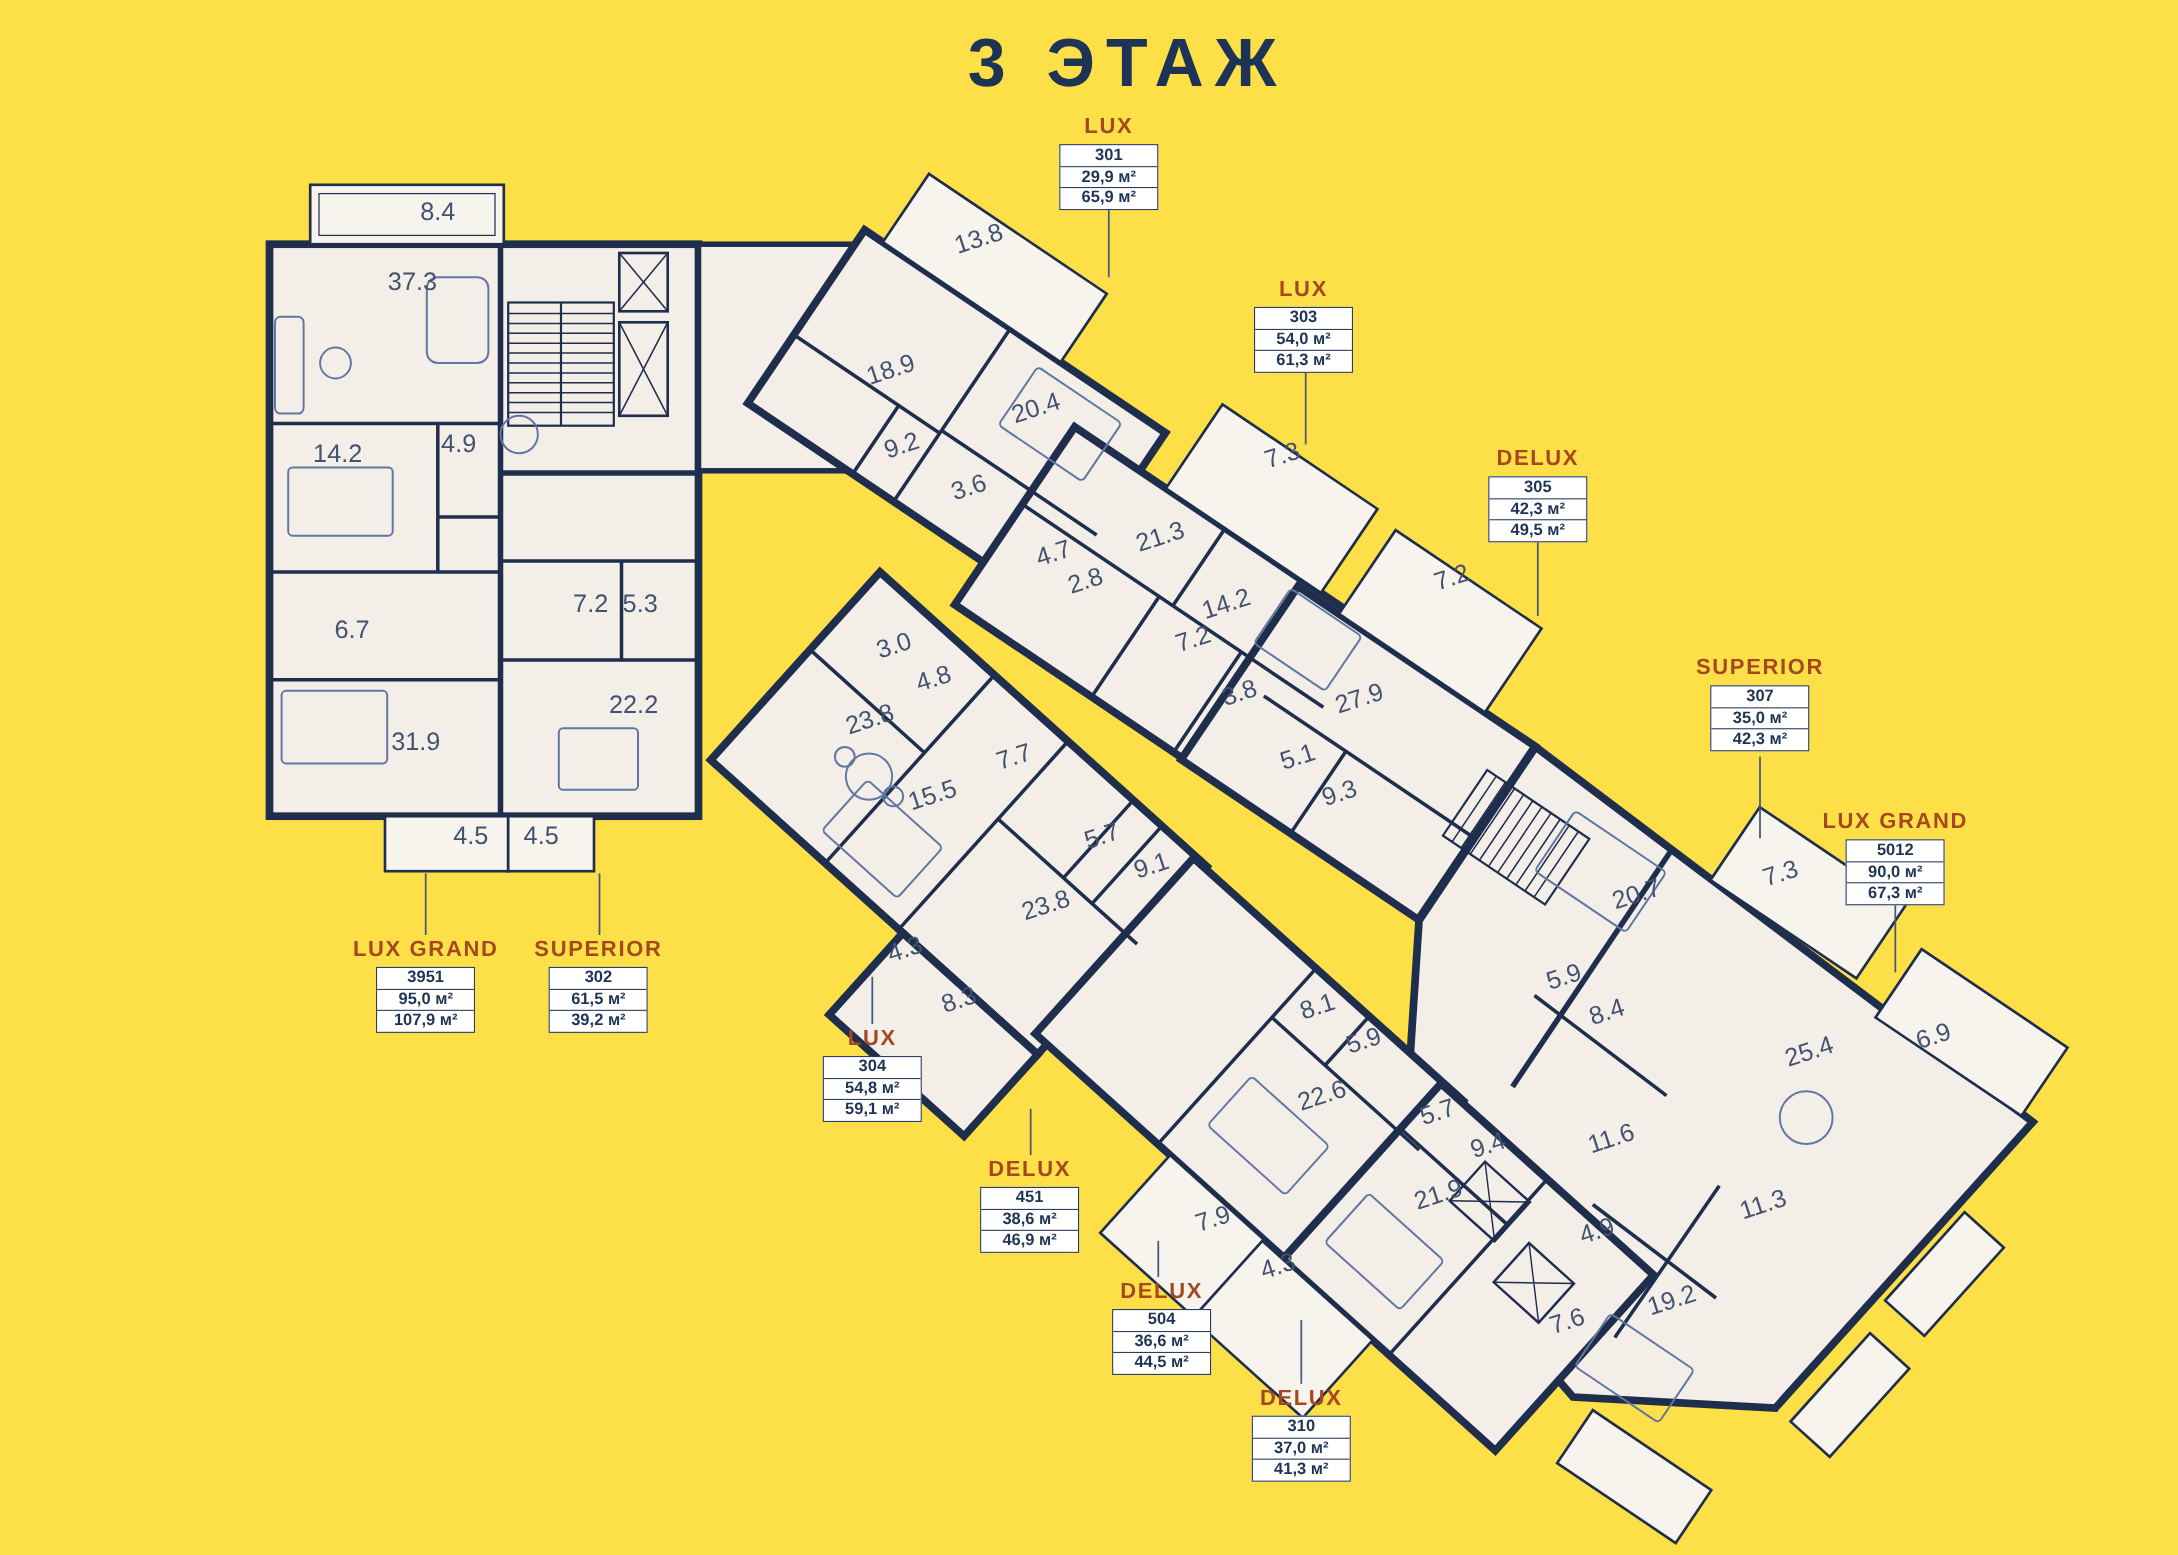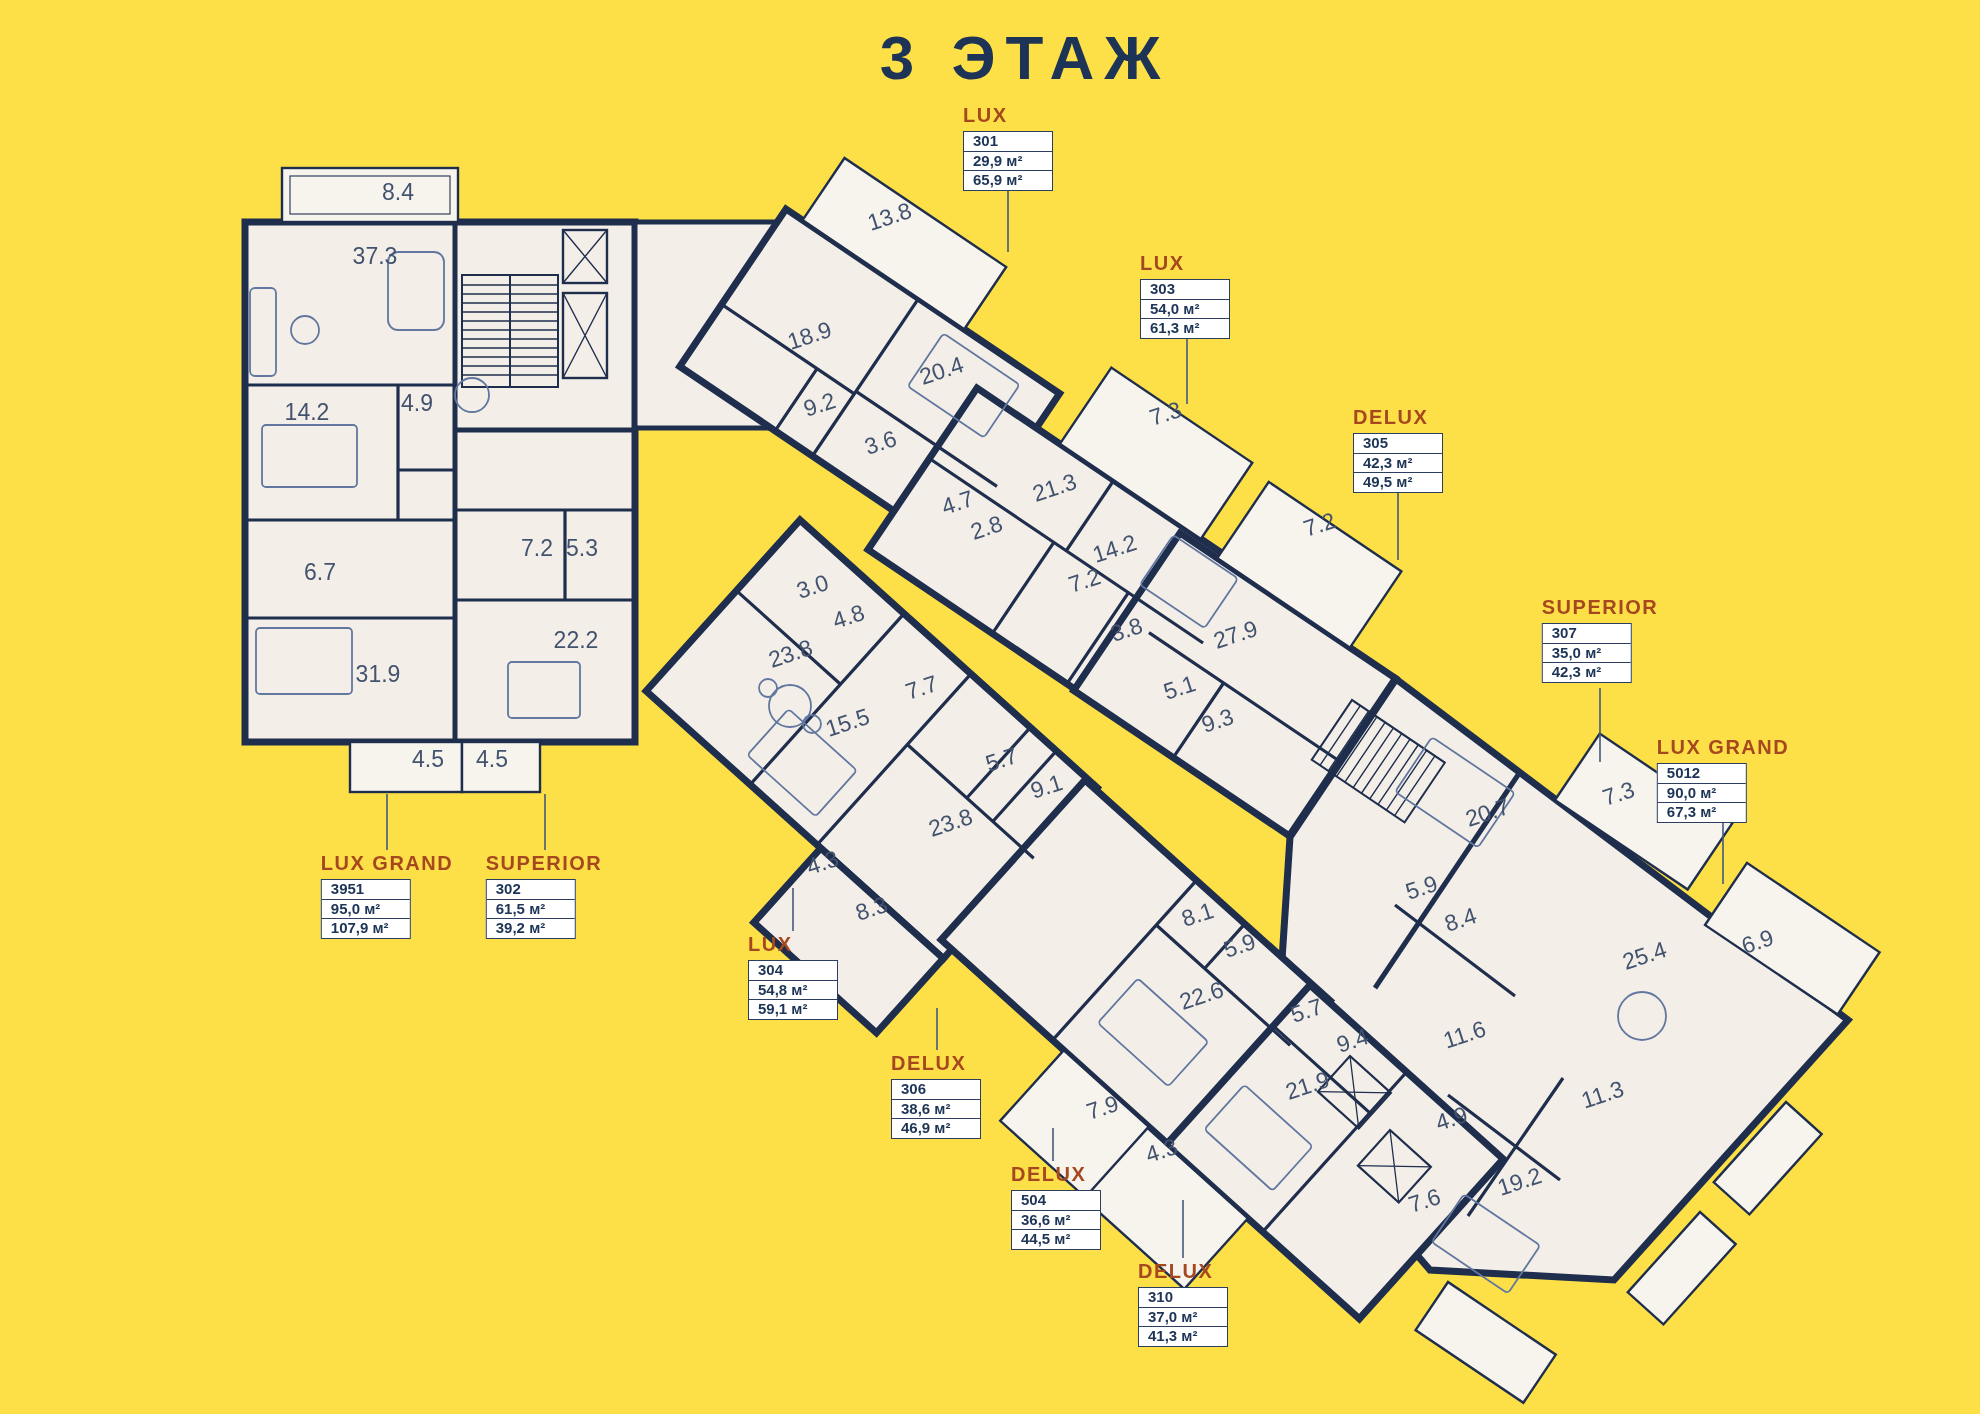--- a/index.html
+++ b/index.html
@@ -3,21 +3,21 @@
 <meta charset="utf-8">
 <style>
   html,body{margin:0;padding:0;background:#ffffff;}
   body{width:1980px;height:1414px;font-family:"Liberation Sans",sans-serif;}
   #stage{position:relative;width:1980px;height:1414px;overflow:hidden;background:#fde047;}
   #plan-svg{position:absolute;left:0;top:0;}
   .page-title{
     position:absolute;top:22px;left:1025px;transform:translateX(-50%);
     font-size:62px;font-weight:600;letter-spacing:10px;color:#1d3456;white-space:nowrap;
   }
-  .apt{position:absolute;transform:translateX(-50%);text-align:left;z-index:5;}
+  .apt{position:absolute;transform:translateX(-50%);text-align:center;z-index:5;}
   .apt-type{color:#a6481f;font-weight:bold;font-size:20px;letter-spacing:1.5px;margin-bottom:4px;white-space:nowrap;}
   .apt-box{display:inline-block;border:1.6px solid #2c3e5f;background:#ffffff;min-width:88px;}
   .apt-box .row{padding:1px 9px;font-size:15px;font-weight:bold;color:#1d3456;line-height:16.5px;white-space:nowrap;}
   .apt-box .row + .row{border-top:1.2px solid #2c3e5f;}
   .room-label{font-family:"Liberation Sans",sans-serif;font-size:23px;fill:#43536f;}
 </style>
 </head>
 <body>
 
 <div id="stage">
@@ -322,21 +322,21 @@
     <div class="apt-box">
       <div class="row">304</div>
       <div class="row">54,8 м²</div>
       <div class="row">59,1 м²</div>
     </div>
   </div>
 
   <div class="apt" style="left: 936px; top: 1052px;">
     <div class="apt-type">DELUX</div>
     <div class="apt-box">
-      <div class="row">306</div>
+      <div class="row">451</div>
       <div class="row">38,6 м²</div>
       <div class="row">46,9 м²</div>
     </div>
   </div>
 
   <div class="apt" style="left: 1056px; top: 1163px;">
     <div class="apt-type">DELUX</div>
     <div class="apt-box">
       <div class="row">504</div>
       <div class="row">36,6 м²</div>

